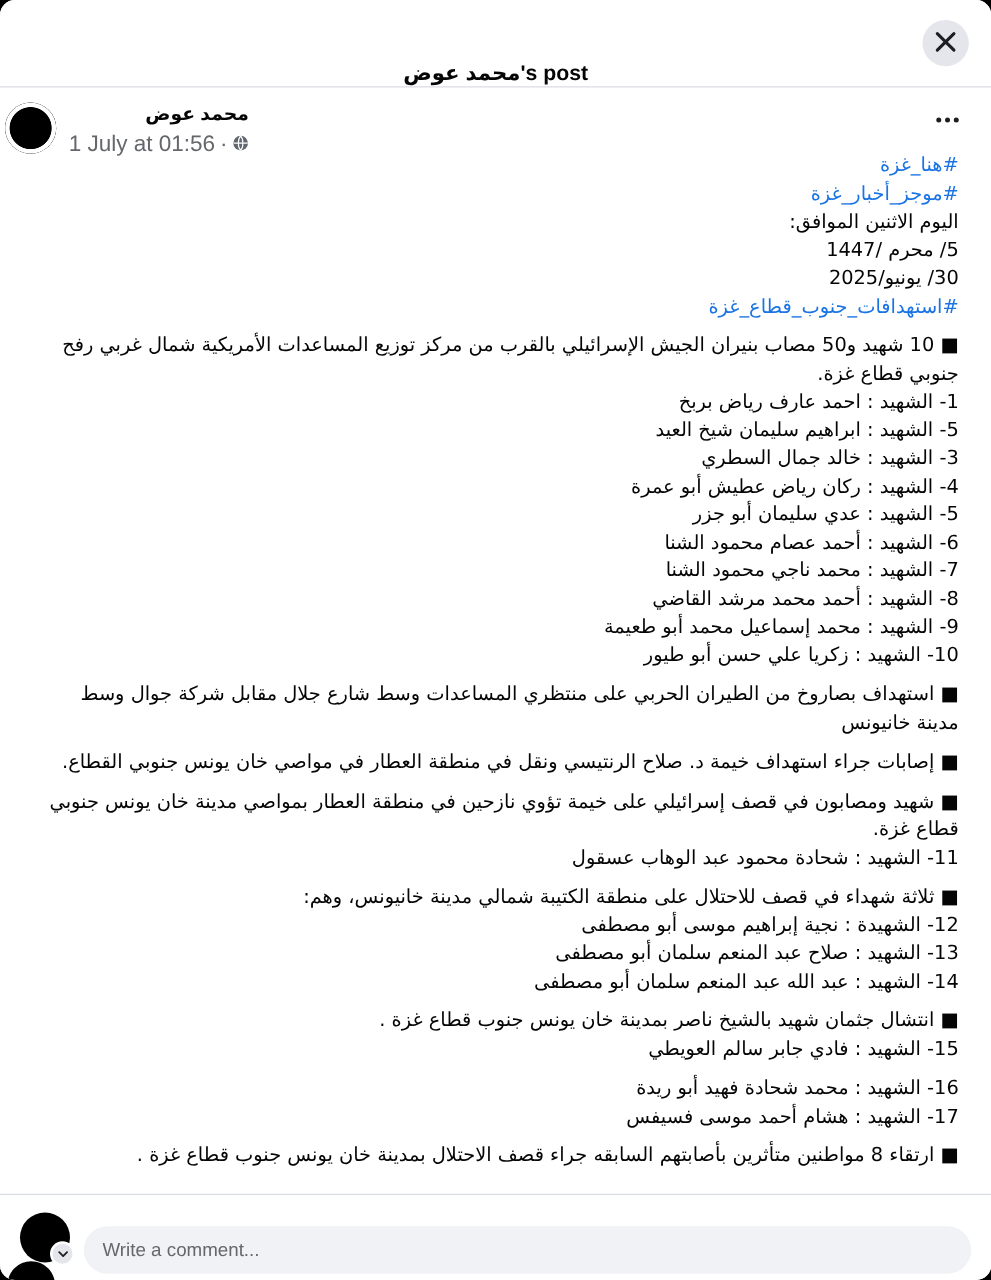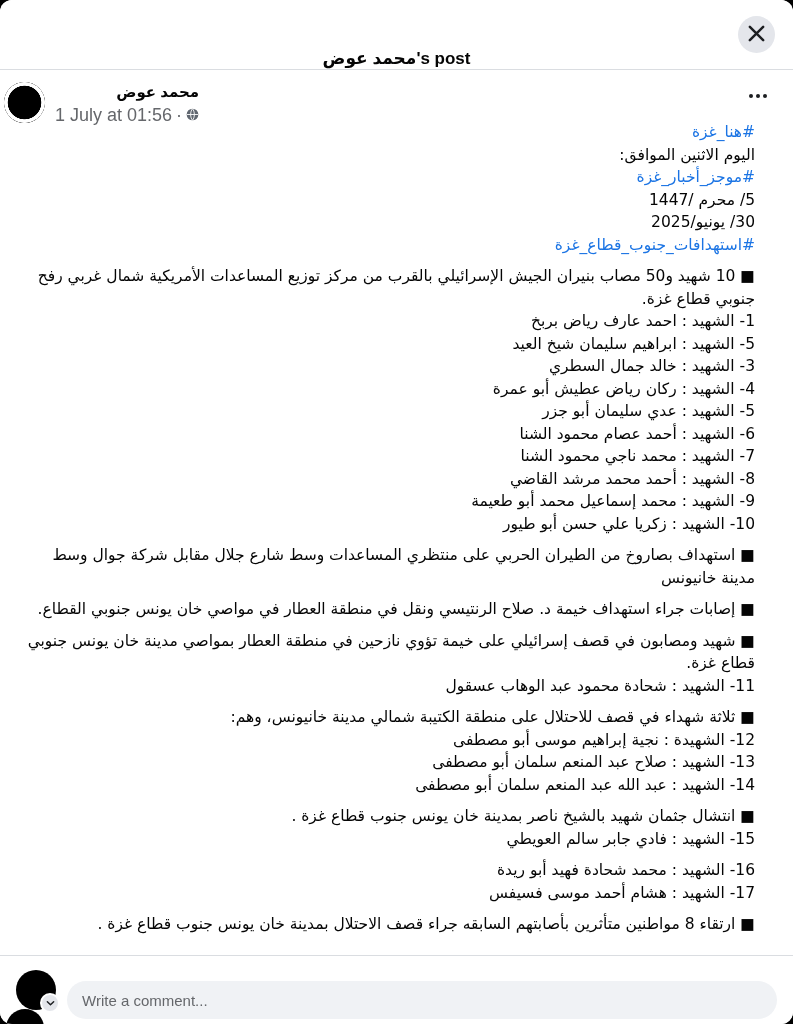--- a/index.html
+++ b/index.html
@@ -30,21 +30,21 @@
   .meta-row{display:flex;align-items:center;gap:4px;margin-top:2px;
     font-size:18px;color:var(--text-secondary);}
   .meta-row .globe{display:inline-block;margin-top:1px;}
   .more-btn{
     position:absolute;right:20px;top:18px;display:flex;gap:3px;align-items:center;
     padding:6px;cursor:pointer;background:none;border:none;
   }
   .more-btn i{width:4px;height:4px;border-radius:50%;background:#1c1e21;display:block;}
   
   .post-body{padding:0 26px;margin-top:-5px;}
-  .group{margin:0 12px 9px 0;}
+  .group{margin:0 0 9px 0;}
   .line{
     direction:rtl;text-align:right;font-size:15.5px;line-height:22.5px;
     color:var(--text-primary);font-family:"DejaVu Sans",sans-serif;
   }
   .line.hashtag{color:var(--hashtag);cursor:pointer;}
   
   .comment-bar{
     position:absolute;left:0;right:0;bottom:0;height:69px;background:#fff;
     border-top:1px solid var(--divider);display:flex;align-items:center;
     padding:0 16px;gap:11px;box-sizing:border-box;
@@ -103,22 +103,22 @@
         <i></i>
           <i></i>
           <i></i>
       </span>
     </button>
   </div>
 
   <div class="post-body">
       <div class="group">
         <div class="line hashtag" dir="rtl">#هنا_غزة</div>
+        <div class="line hashtag" dir="rtl">#موجز_أخبار_غزة</div>
         <div class="line" dir="rtl">اليوم الاثنين الموافق:</div>
-        <div class="line hashtag" dir="rtl">#موجز_أخبار_غزة</div>
         <div class="line" dir="rtl">5/ محرم /1447</div>
         <div class="line" dir="rtl">30/ يونيو/2025</div>
         <div class="line hashtag" dir="rtl">#استهدافات_جنوب_قطاع_غزة</div>
       </div>
       <div class="group">
         <div class="line" dir="rtl">■ 10 شهيد و50 مصاب  بنيران الجيش الإسرائيلي بالقرب من مركز توزيع المساعدات الأمريكية شمال غربي رفح جنوبي قطاع غزة.</div>
         <div class="line" dir="rtl">1- الشهيد : احمد عارف رياض بربخ</div>
         <div class="line" dir="rtl">5- الشهيد : ابراهيم سليمان شيخ العيد</div>
         <div class="line" dir="rtl">3- الشهيد : خالد جمال السطري</div>
         <div class="line" dir="rtl">4- الشهيد : ركان رياض عطيش أبو عمرة</div>

